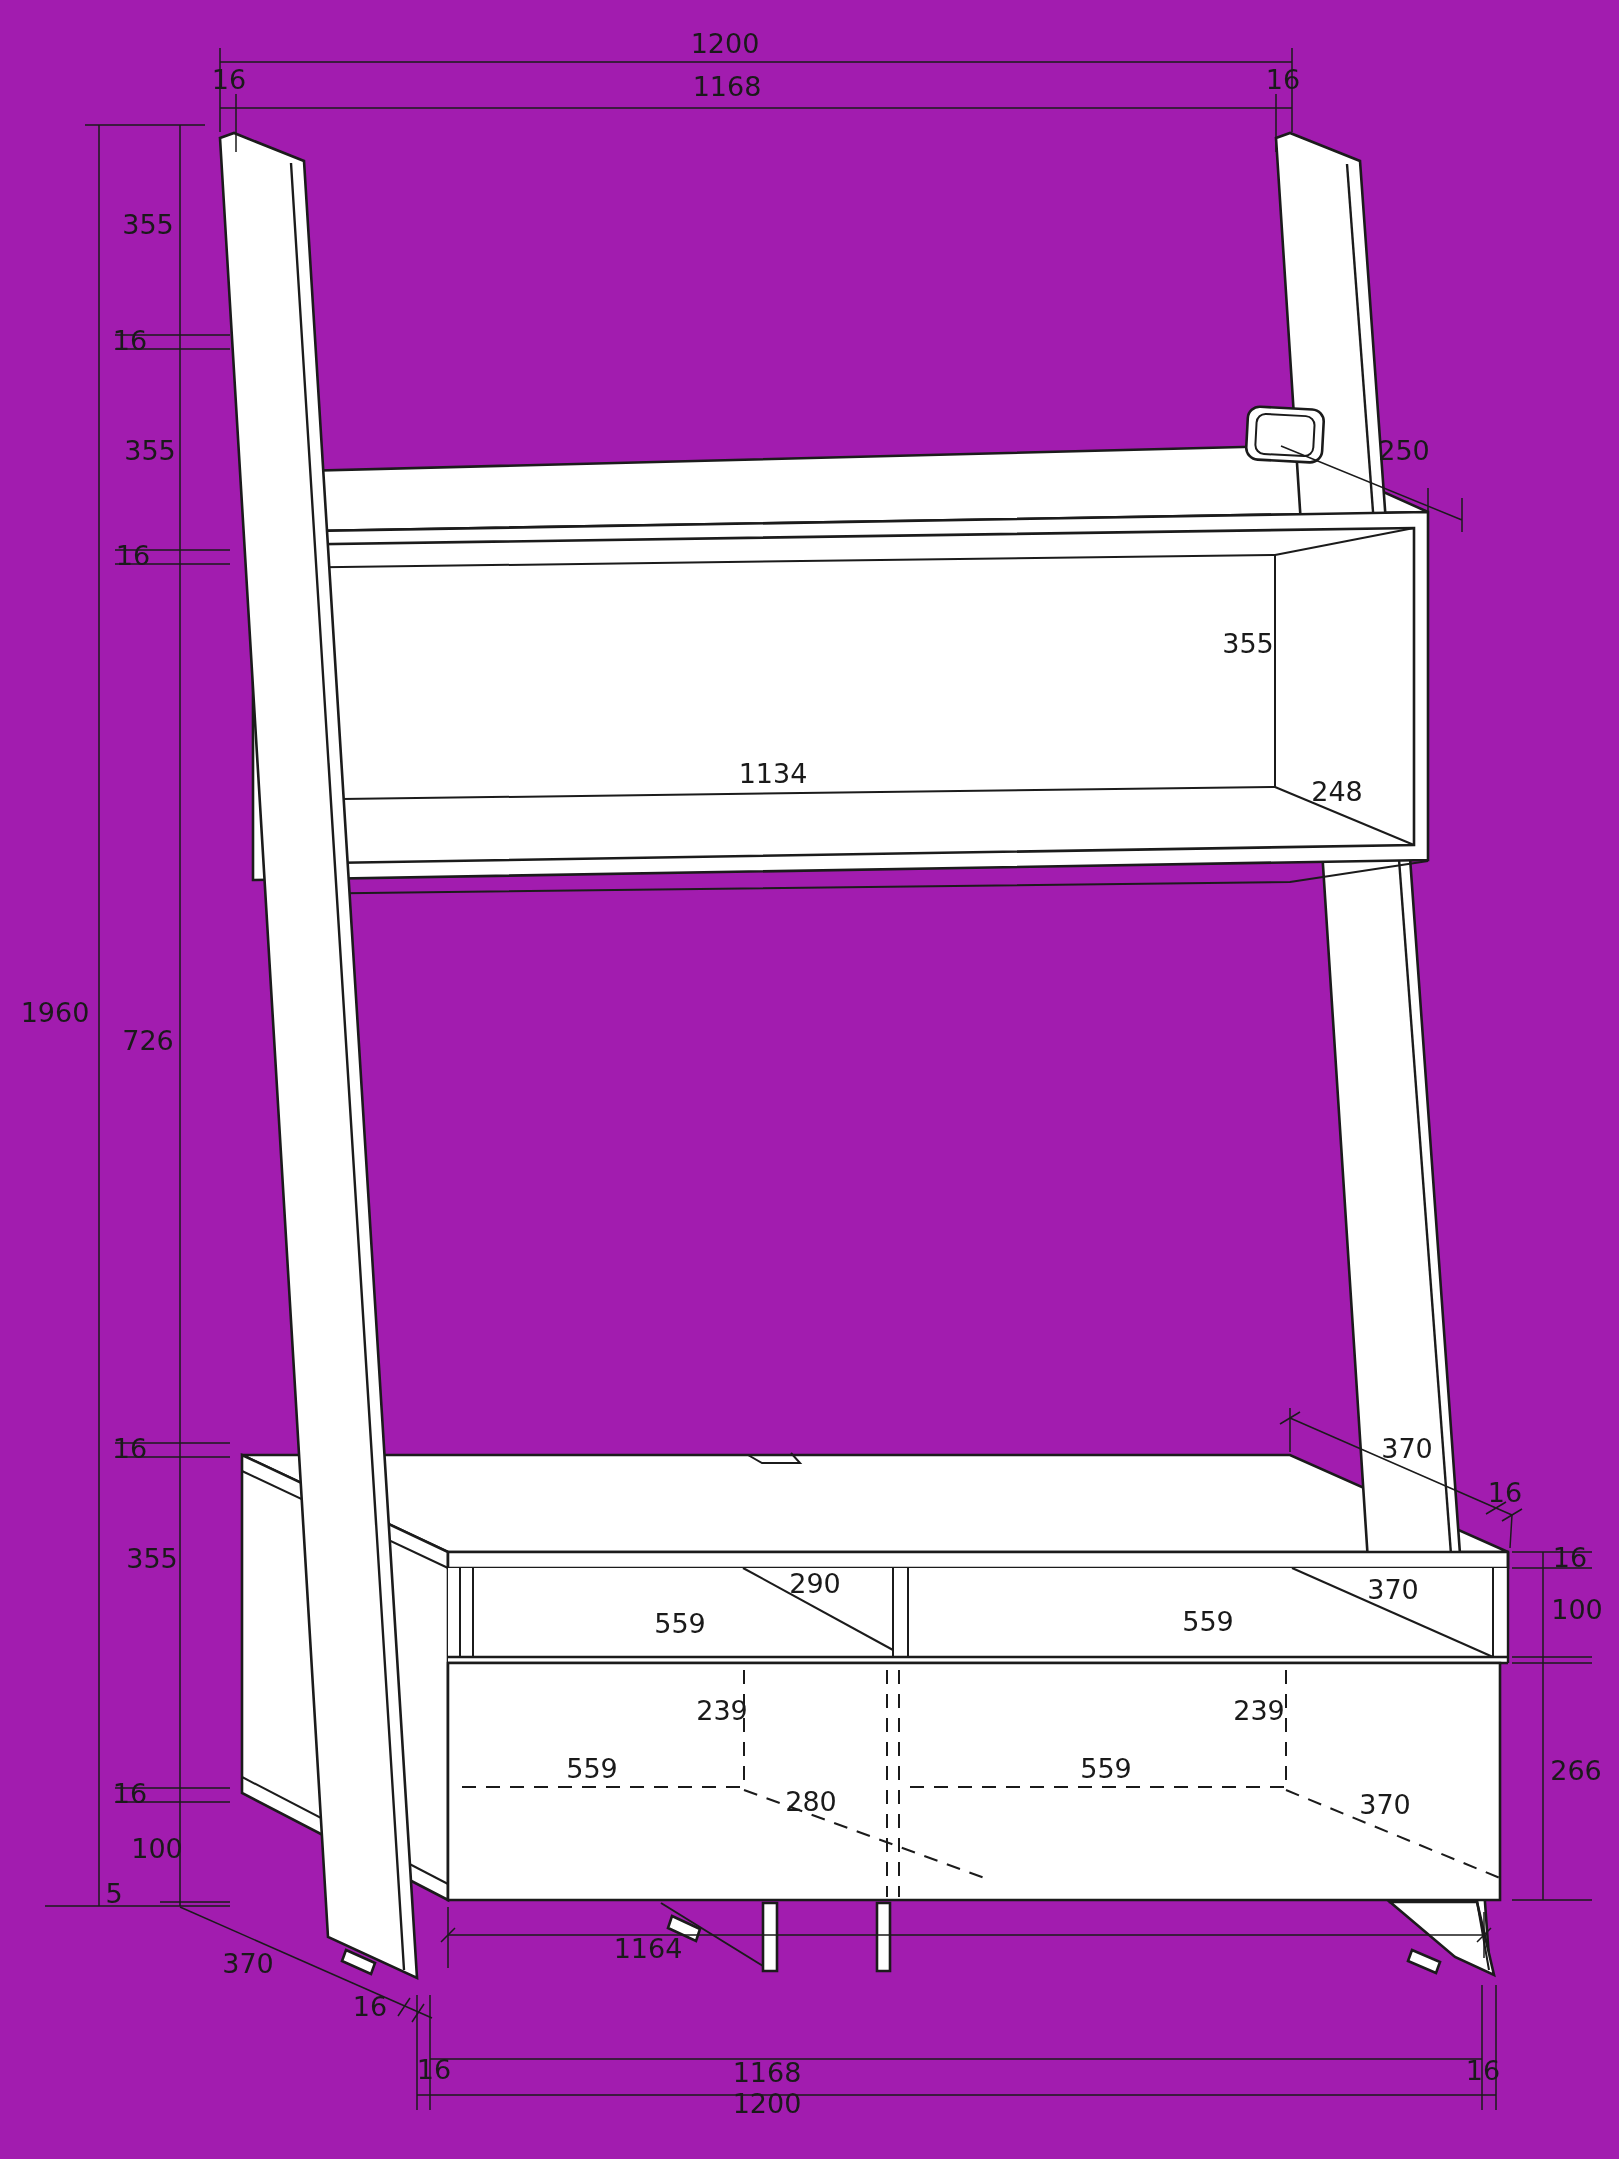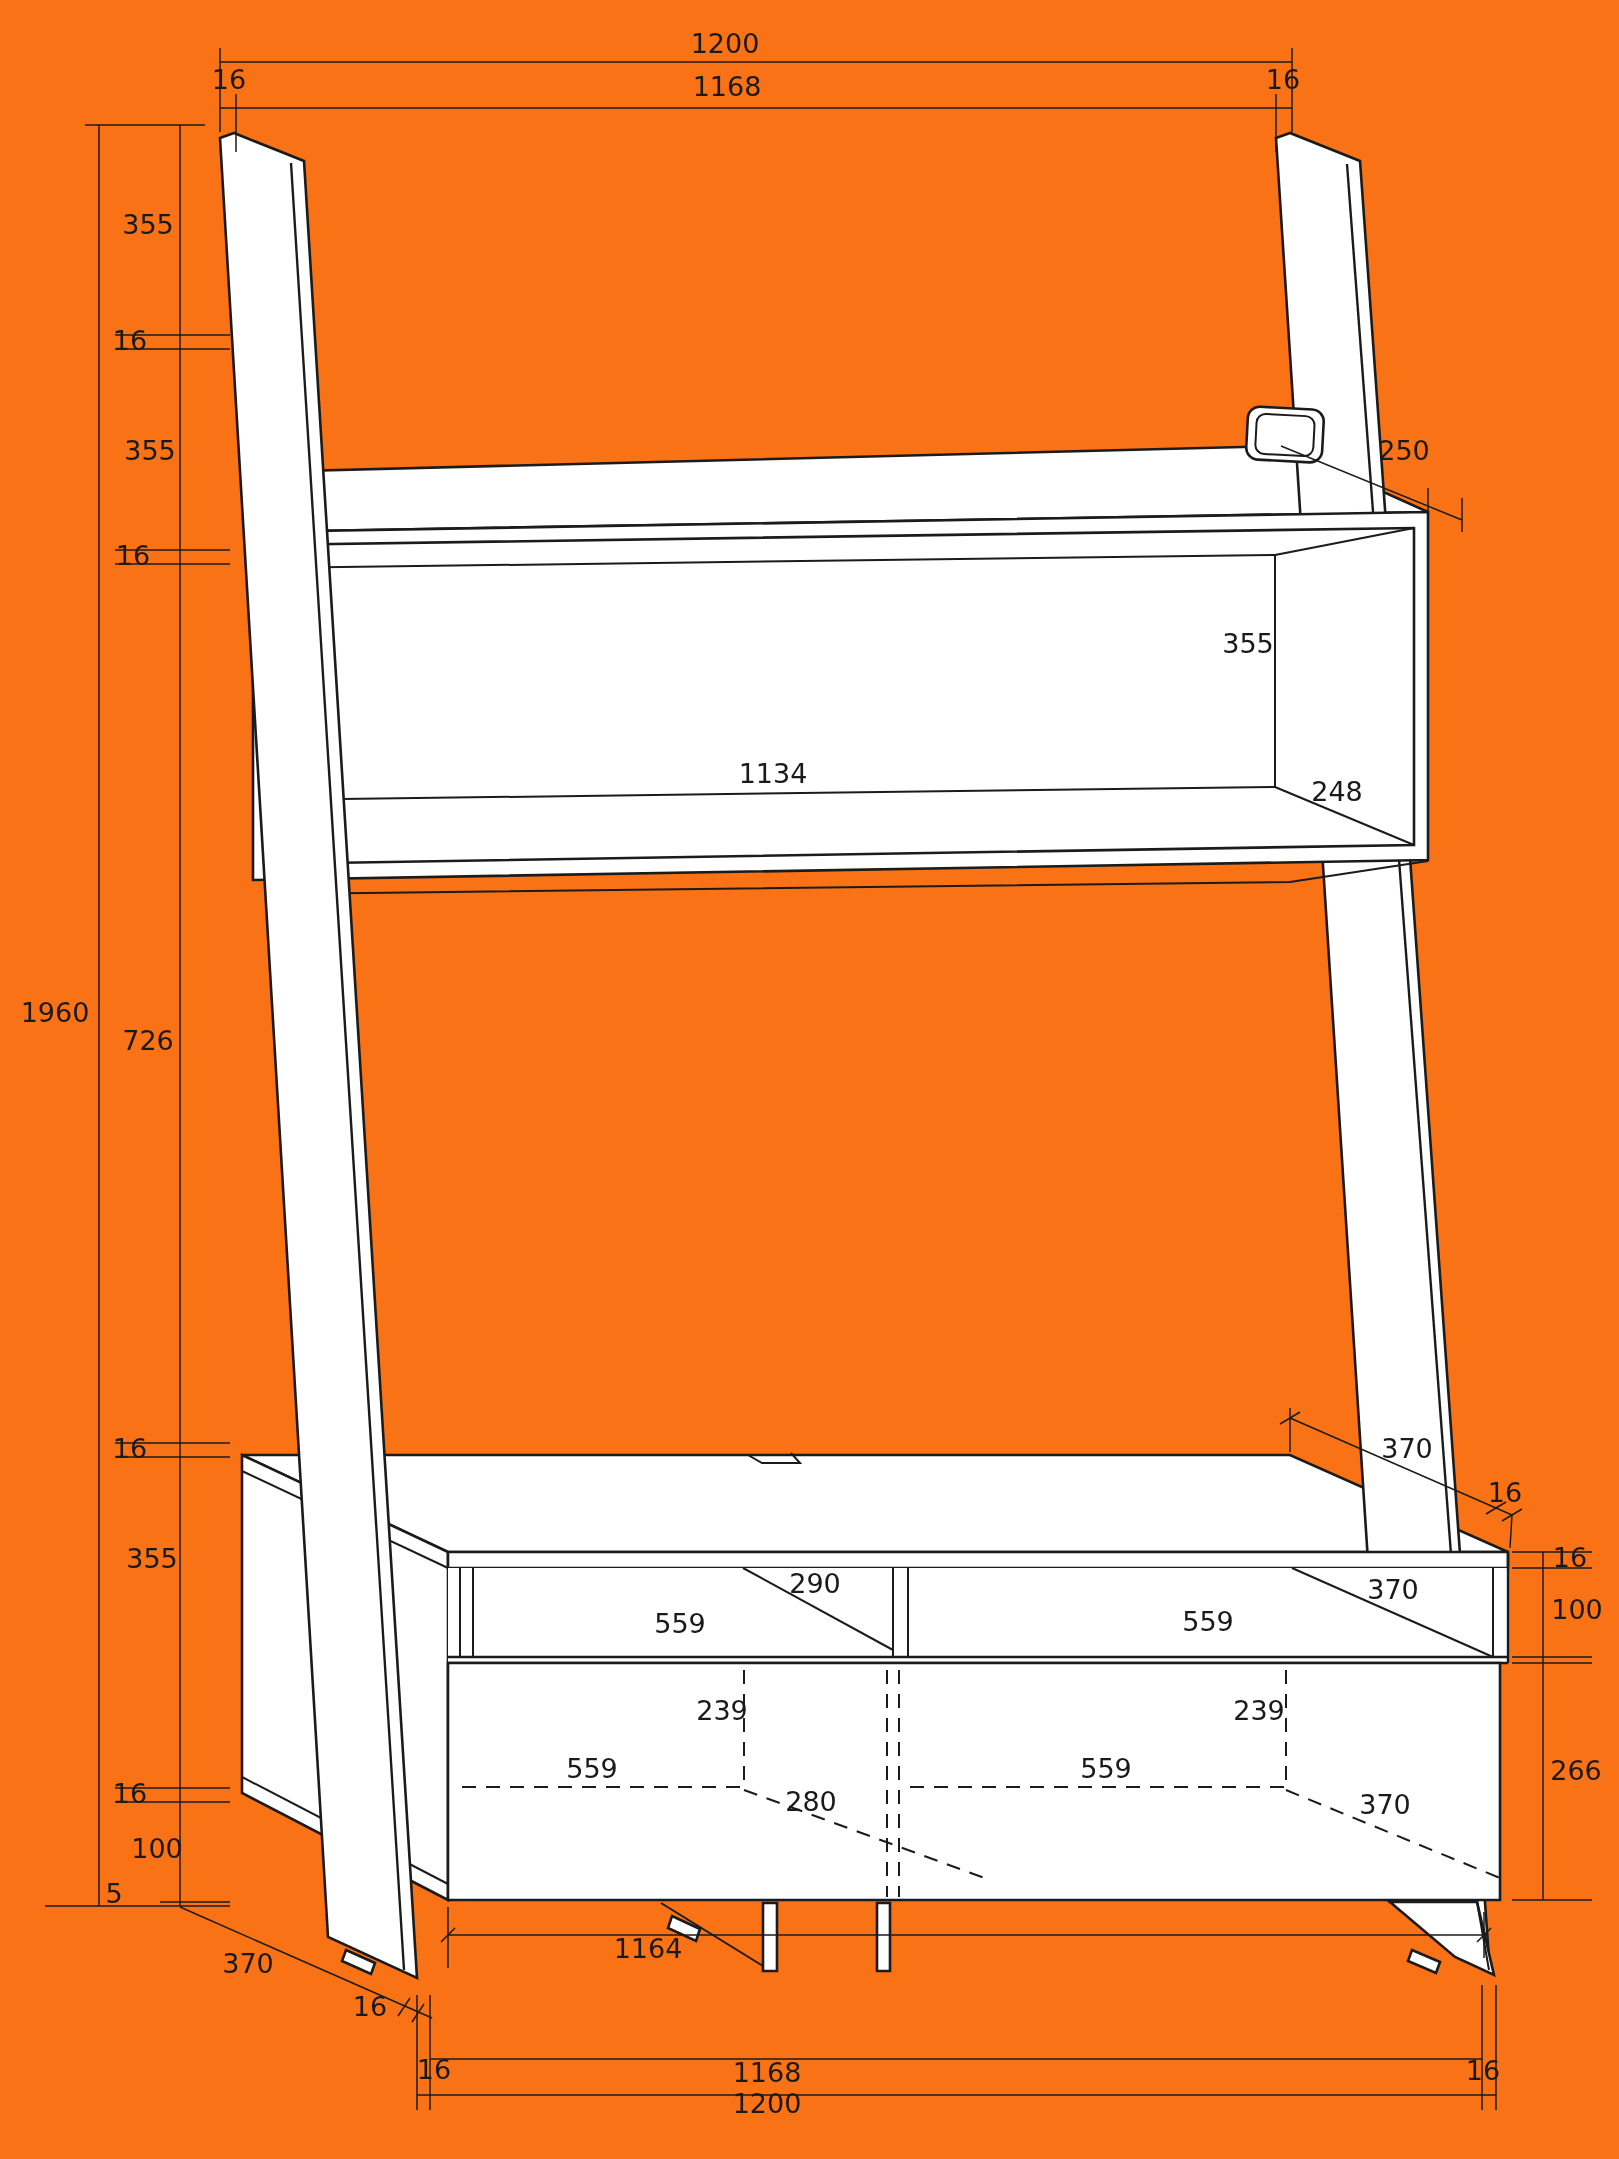--- a/index.html
+++ b/index.html
@@ -5,21 +5,21 @@
   html, body {
     margin: 0;
     padding: 0;
     background: #ffffff;
     font-family: "DejaVu Sans", "Liberation Sans", sans-serif;
   }
   .stage {
     position: relative;
     width: 1619px;
     height: 2159px;
-    background: #f97316;
+    background: #a21caf;
     overflow: hidden;
   }
   svg { display: block; }
   
   .part {
     fill: #ffffff;
     stroke: #1b1b1b;
     stroke-width: 2.6;
     stroke-linejoin: miter;
   }

